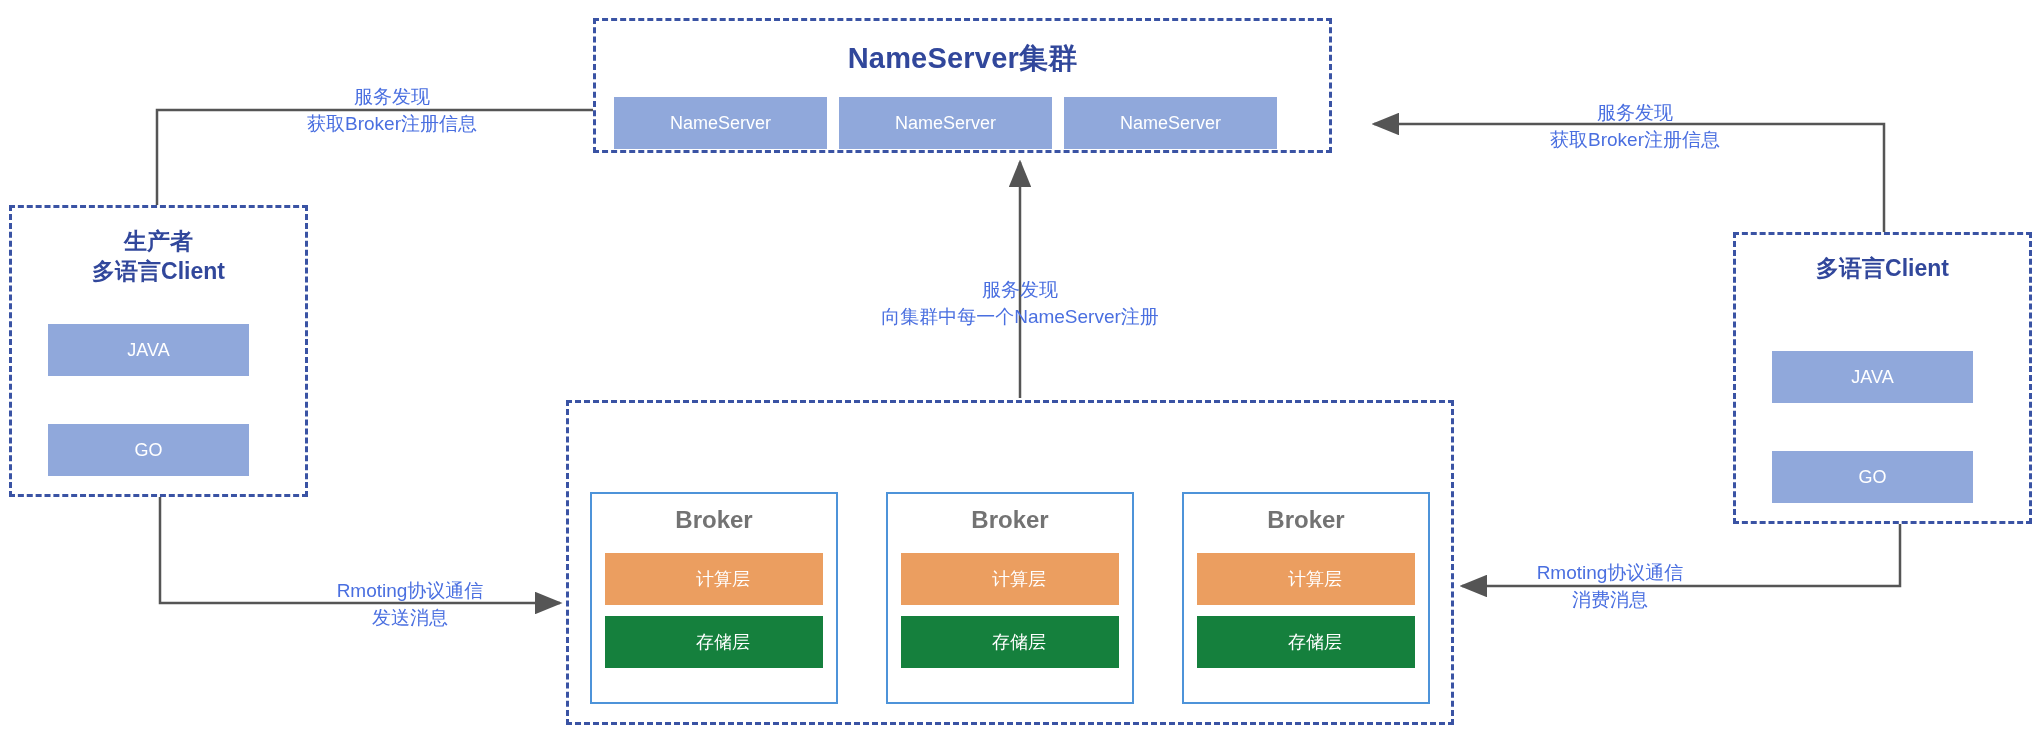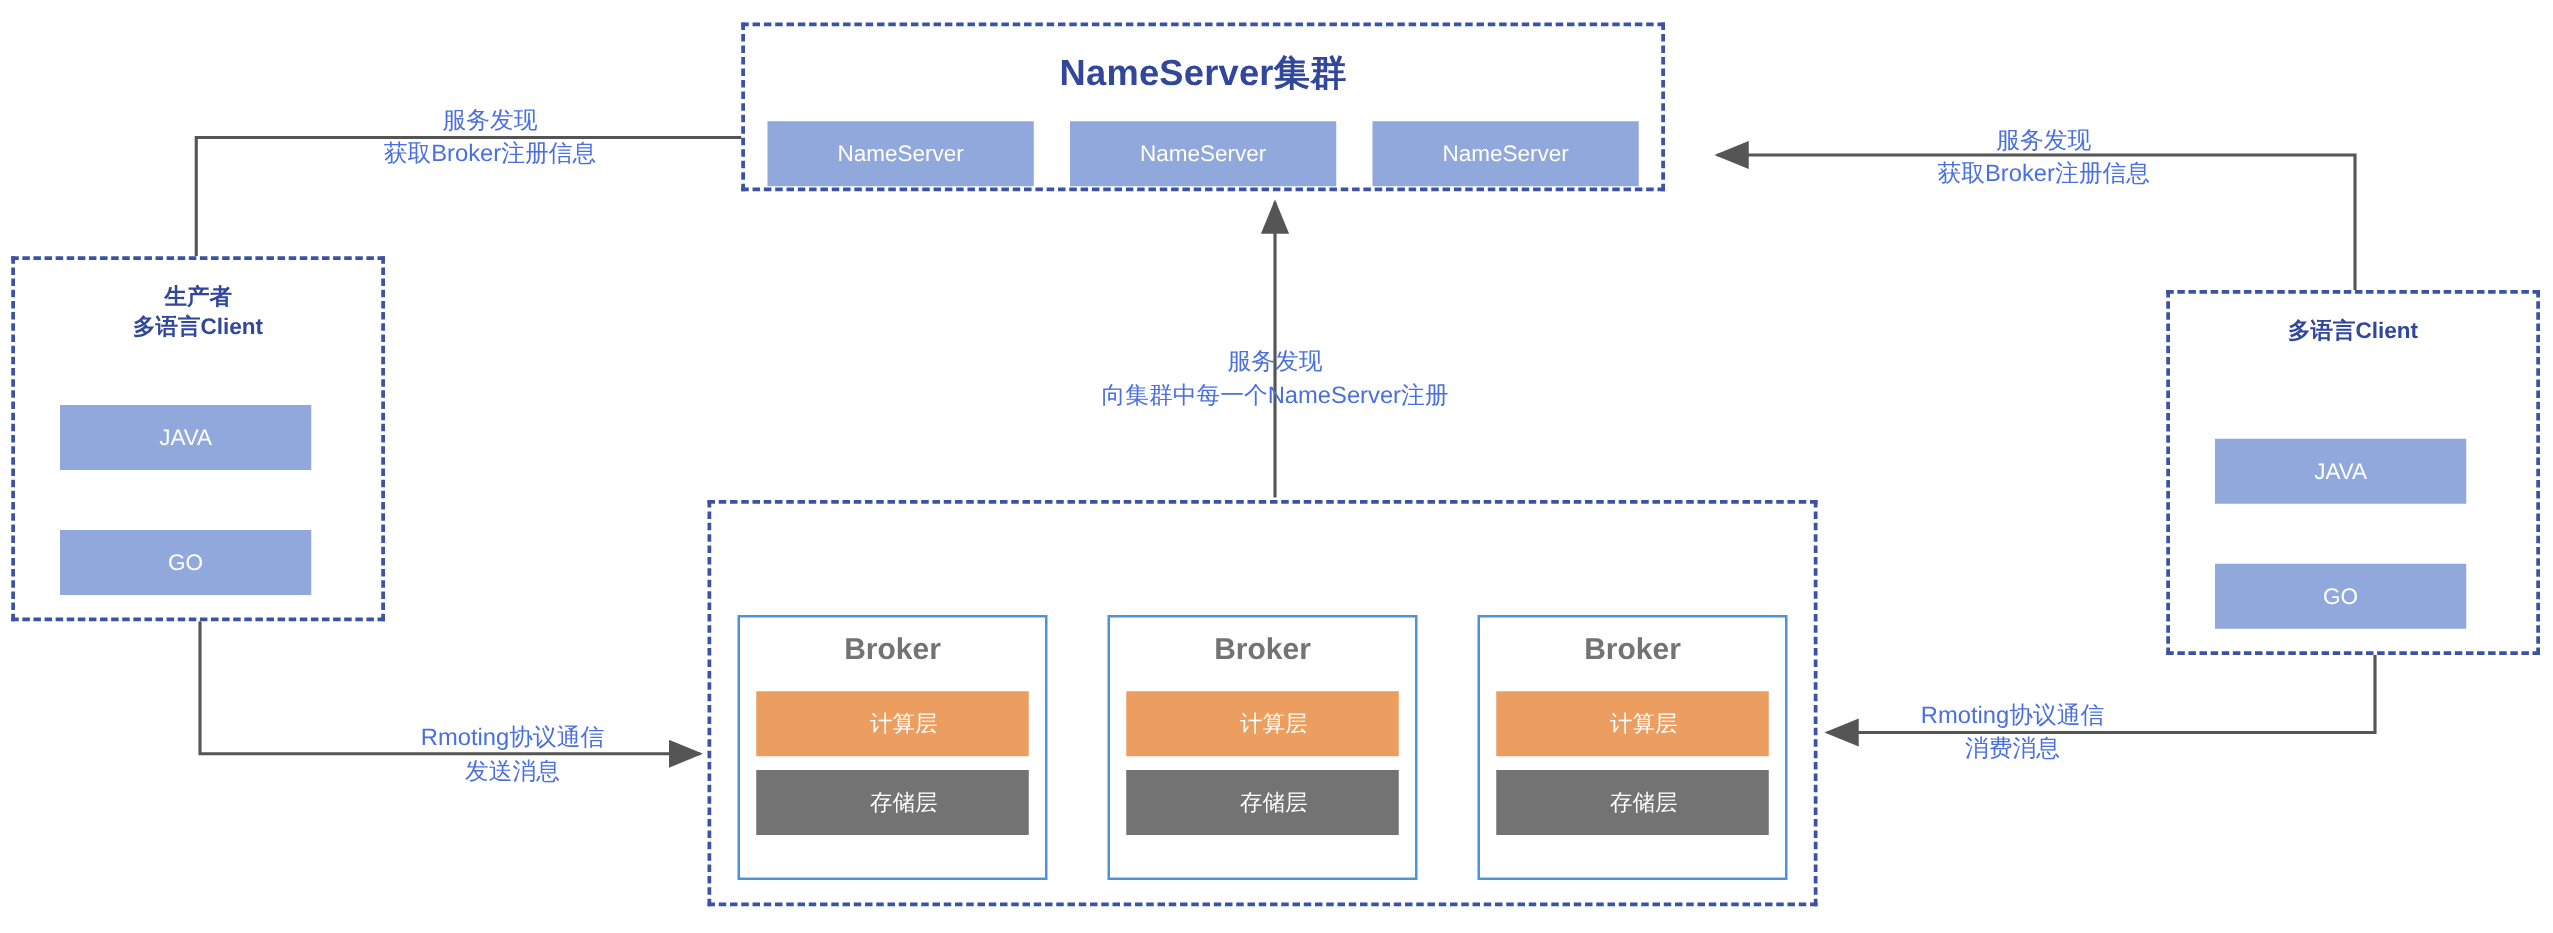--- a/index.html
+++ b/index.html
@@ -46,21 +46,22 @@
     top: 18px;
     font-size: 29px;
   }
   .ns-row {
     position: absolute;
     top: 76px;
     left: 18px;
     right: 18px;
     height: 52px;
     display: flex;
-    justify-content: space-between;
+    justify-content: flex-start;
+    gap: 12px;
   }
   .ns-box {
     width: 213px;
     height: 52px;
     background: #90a8db;
     color: #ffffff;
     font-size: 18px;
     display: flex;
     align-items: center;
     justify-content: center;
@@ -80,21 +81,21 @@
     height: 292px;
   }
   .client-title {
     position: absolute;
     left: 0;
     right: 0;
     top: 18px;
     text-align: center;
     color: #31479b;
     font-weight: bold;
-    font-size: 18px;
+    font-size: 23px;
     line-height: 1.32;
   }
   .lang-box {
     position: absolute;
     left: 36px;
     width: 201px;
     height: 52px;
     background: #90a8db;
     color: #ffffff;
     font-size: 18px;
@@ -154,21 +155,21 @@
     align-items: center;
     justify-content: center;
     padding-left: 18px;
   }
   .layer.compute {
     top: 59px;
     background: #eb9e60;
   }
   .layer.storage {
     top: 122px;
-    background: #737373;
+    background: #15803d;
     font-family: Liberation Serif, serif;
   }
 
   
   .edge-label {
     position: absolute;
     color: #4a6fe0;
     font-size: 19px;
     line-height: 1.42;
     text-align: center;

